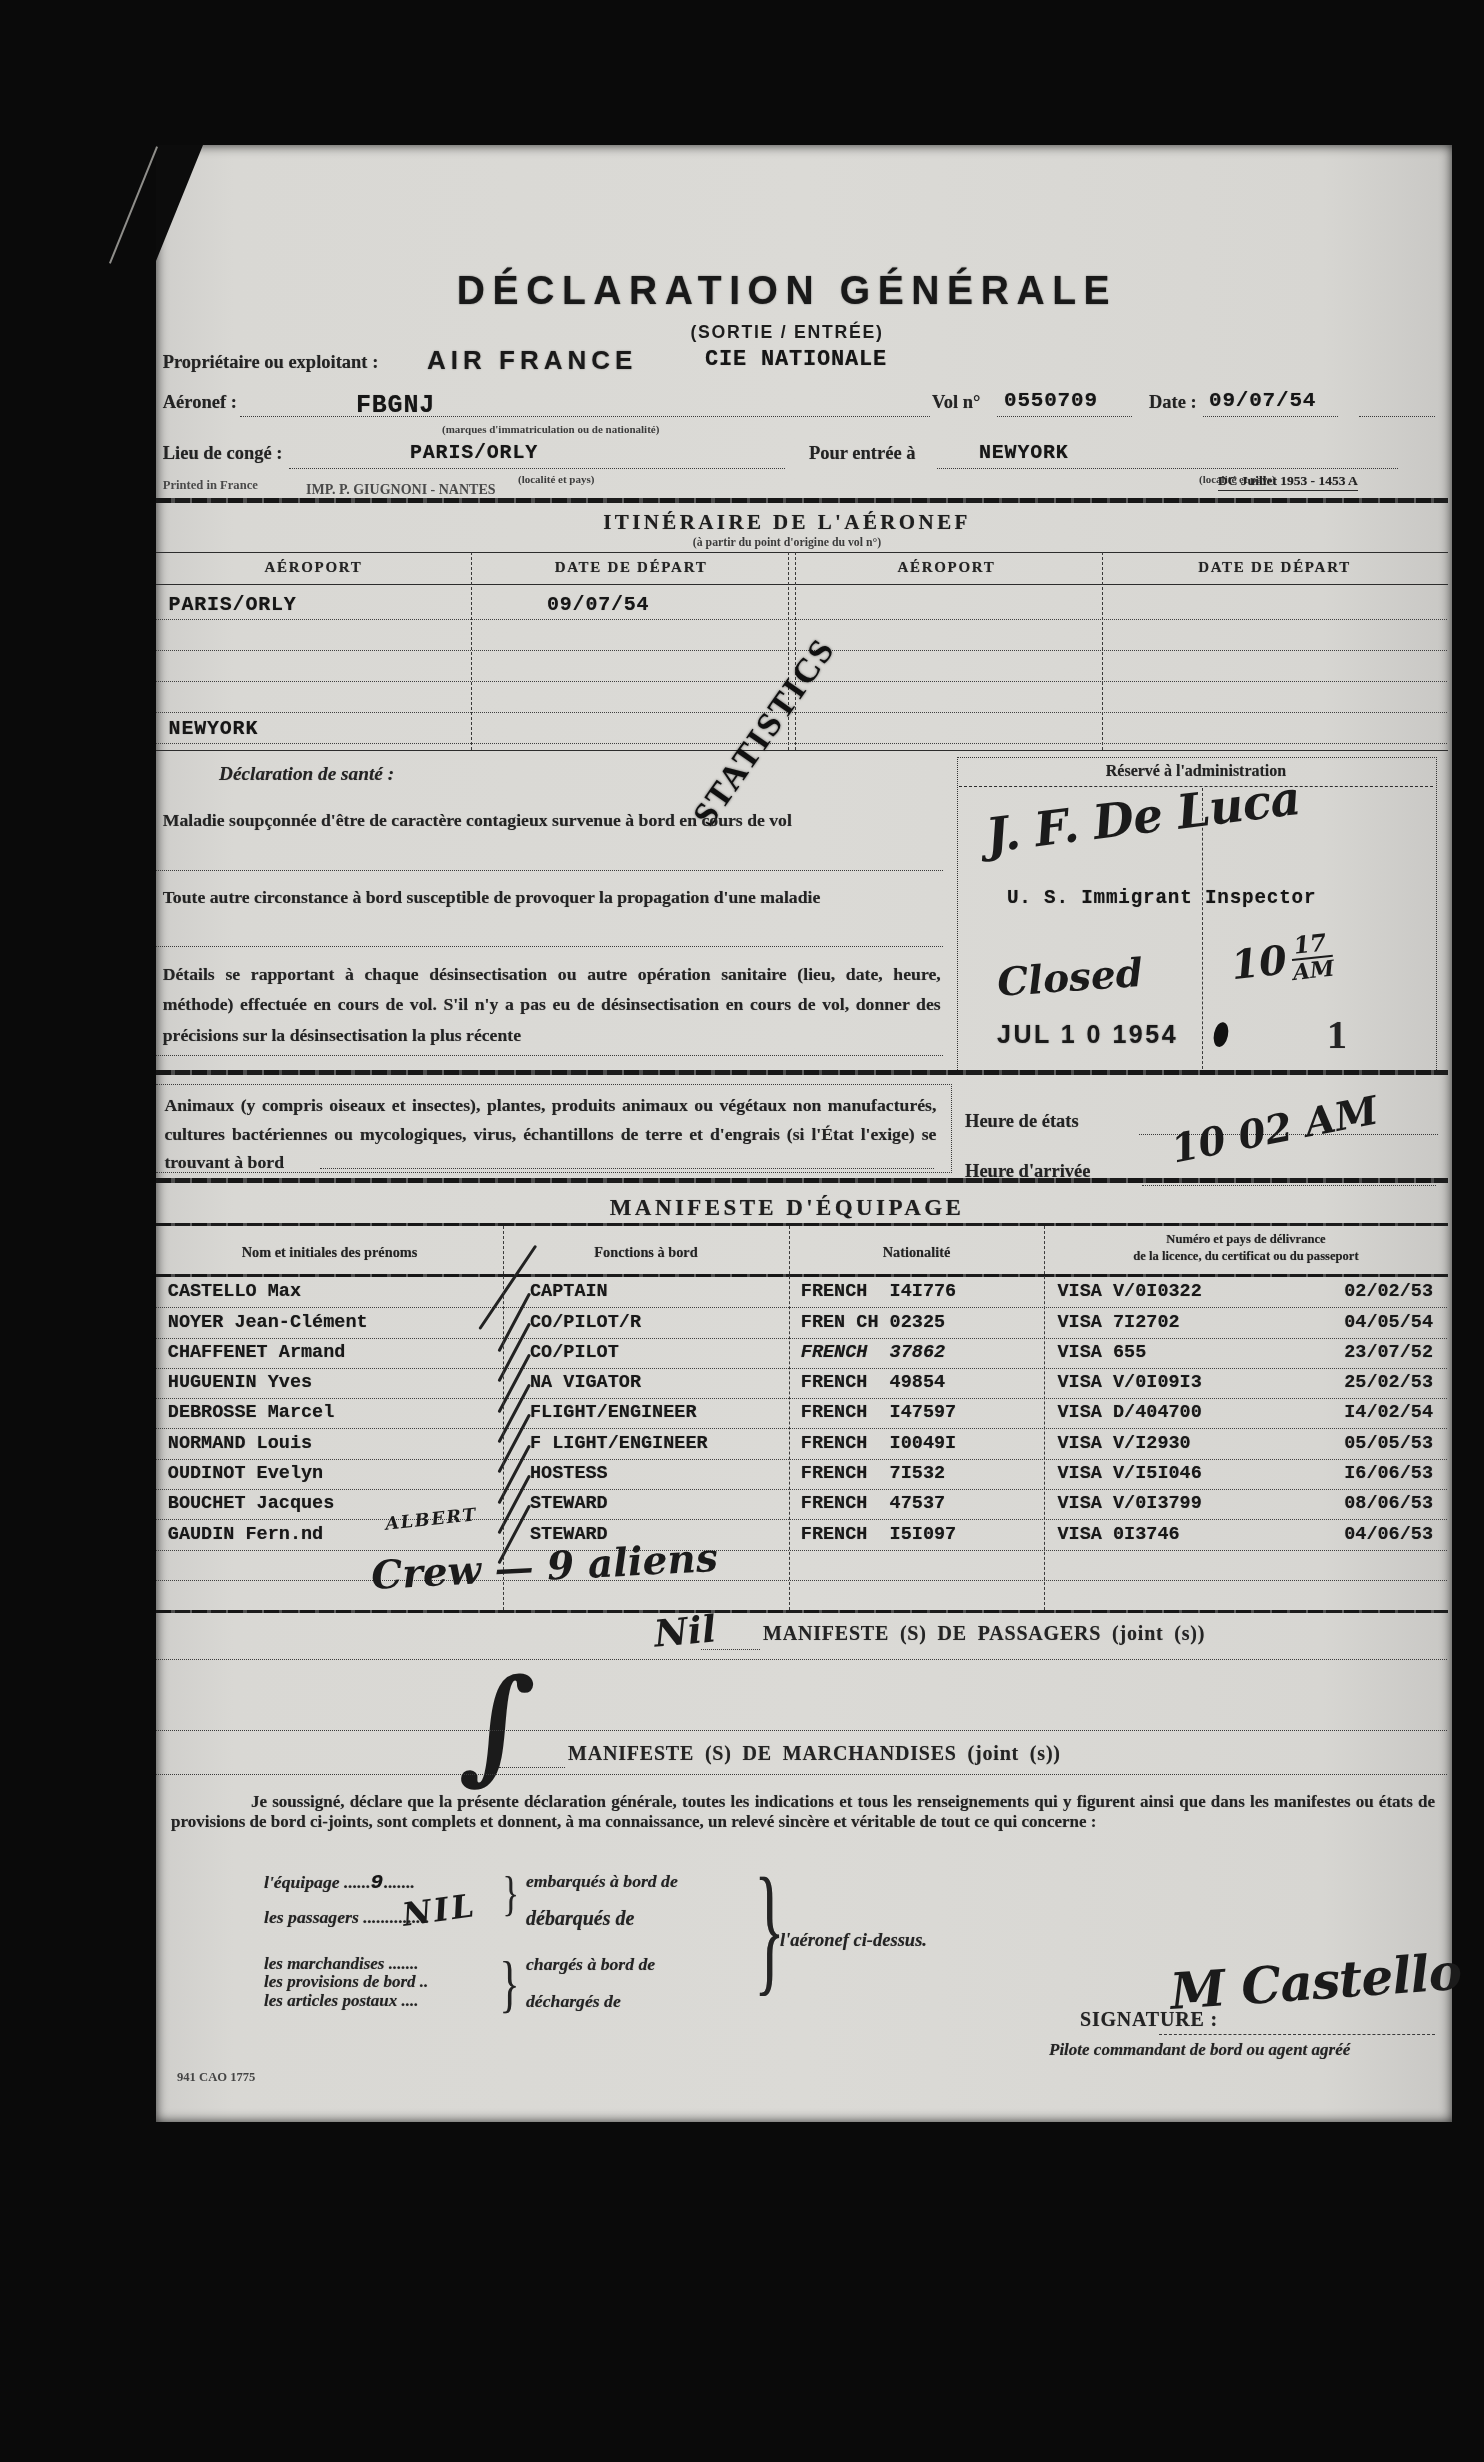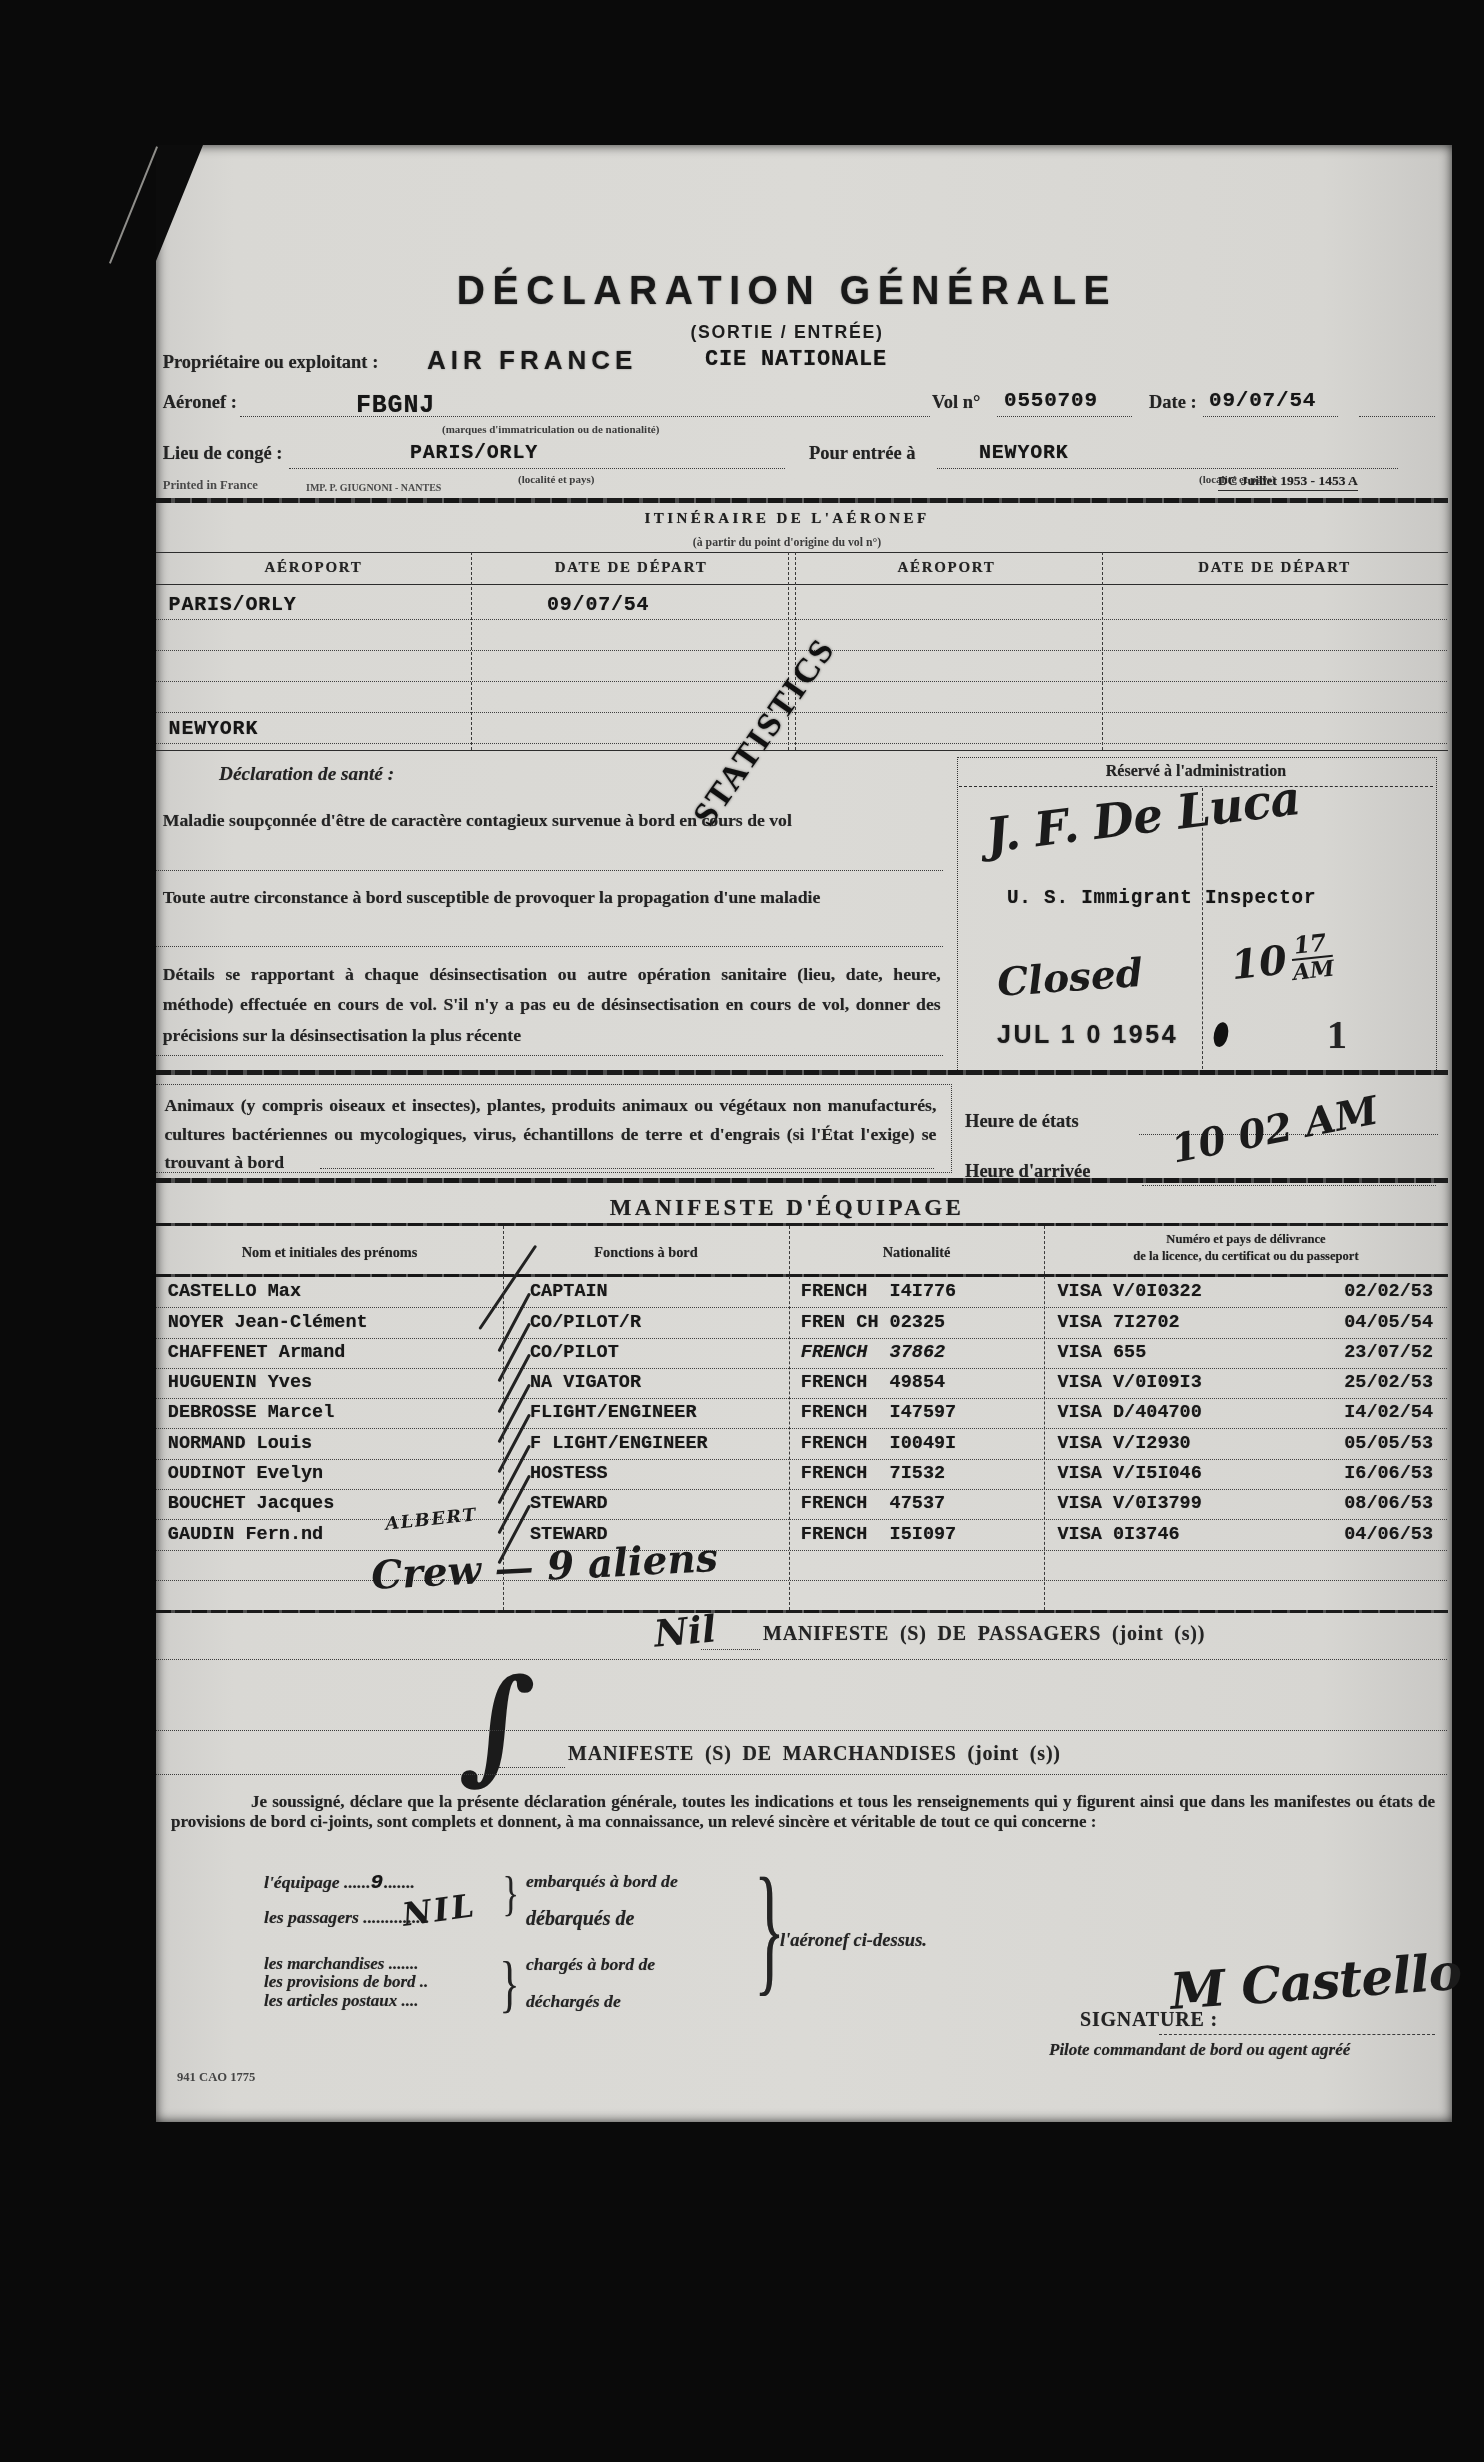--- a/index.html
+++ b/index.html
@@ -87,26 +87,26 @@
   <div class="abs lbl" style="left:6.7px;top:298px;font-size:18.5px;">Lieu de congé :</div>
   <div class="abs typed" style="left:254px;top:296px;font-size:20px;">PARIS/ORLY</div>
   <div class="abs dotline" style="left:133px;top:323px;width:496px;"></div>
   <div class="abs lbl" style="left:653px;top:298px;font-size:18.5px;">Pour entrée à</div>
   <div class="abs typed" style="left:823px;top:296px;font-size:20px;">NEWYORK</div>
   <div class="abs dotline" style="left:781px;top:323px;width:461px;"></div>
   <div class="abs fine" style="left:362px;top:328px;">(localité et pays)</div>
   <div class="abs fine" style="left:1043px;top:328px;">(localité et pays)</div>
 
   <div class="abs fine" style="left:6.7px;top:333px;font-size:12.6px;color:#4a4a4a;">Printed in France</div>
-  <div class="abs fine" style="left:150px;top:337px;font-size:10px;color:#4a4a4a;">IMP. P. GIUGNONI - NANTES</div>
+  <div class="abs fine" style="left:150px;top:337px;font-size:14px;color:#4a4a4a;">IMP. P. GIUGNONI - NANTES</div>
   <div class="abs lbl" style="left:1062px;top:328px;font-size:13.5px;border-bottom:1.7px solid #2a2a2a;padding-bottom:0.8px;">DC Juillet 1953 - 1453 A</div>
 
   <div class="abs rule-heavy" style="left:0;right:4.2px;top:353px;"></div>
 
-  <div class="abs sec-title center" style="left:0;right:34px;top:365px;font-size:15px;">ITINÉRAIRE DE L'AÉRONEF</div>
+  <div class="abs sec-title center" style="left:0;right:34px;top:365px;font-size:21px;">ITINÉRAIRE DE L'AÉRONEF</div>
   <div class="abs fine center" style="left:0;right:34px;top:390px;font-size:11.8px;">(à partir du point d'origine du vol n°)</div>
   <div class="abs rule-thin" style="left:0;right:4.2px;top:407px;"></div>
 
   <div class="abs lbl center" style="left:0;width:315px;top:414px;font-size:15px;letter-spacing:1.7px;">AÉROPORT</div>
   <div class="abs lbl center" style="left:315px;width:320px;top:414px;font-size:15px;letter-spacing:1.7px;">DATE DE DÉPART</div>
   <div class="abs lbl center" style="left:635px;width:311px;top:414px;font-size:15px;letter-spacing:1.7px;">AÉROPORT</div>
   <div class="abs lbl center" style="left:946px;width:345px;top:414px;font-size:15px;letter-spacing:1.7px;">DATE DE DÉPART</div>
   <div class="abs rule-thin" style="left:0;right:4.2px;top:439px;"></div>
 
   <div class="it-row" style="top:443px;">

